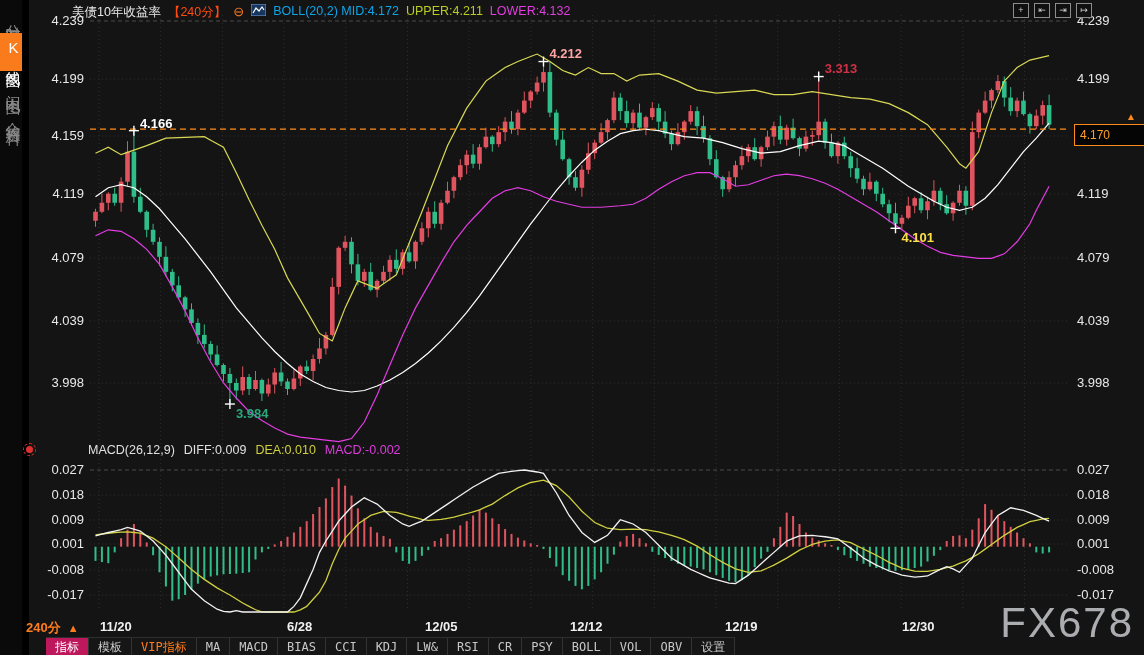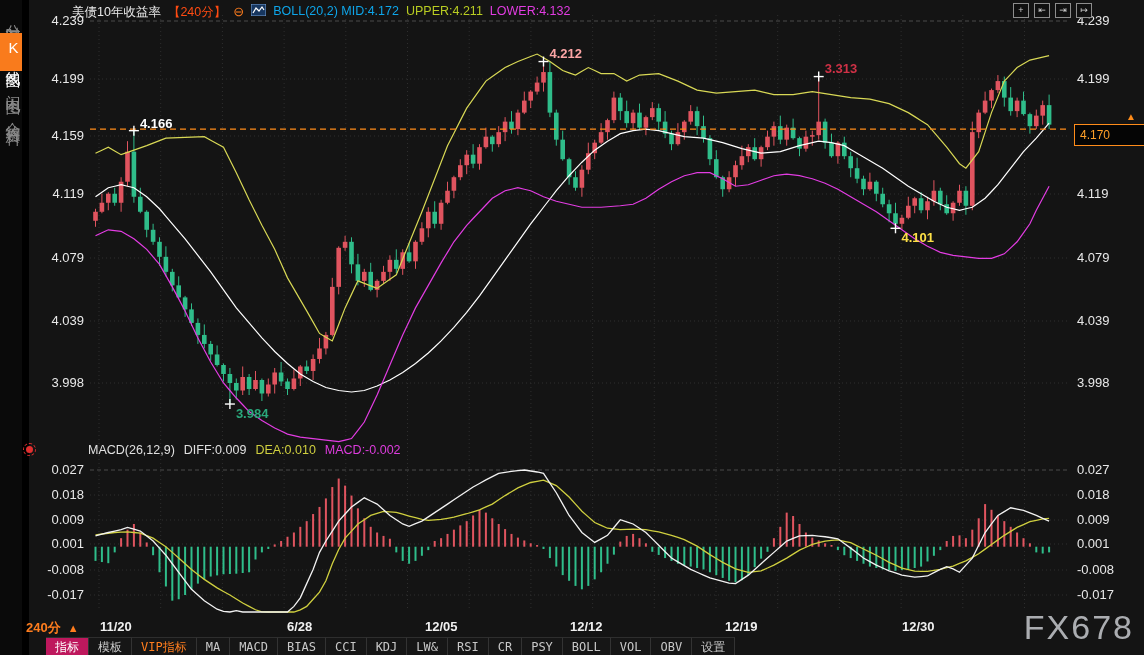--- a/index.html
+++ b/index.html
@@ -42,21 +42,21 @@
              background:#050505;color:#ffa028;font-size:12px;line-height:20px;padding-left:5px;z-index:6;}
   #price-arrow{position:absolute;left:1126px;top:111px;color:#ff8c1a;font-size:10px;z-index:6;}
   
   #toolbar{position:absolute;left:46px;top:637px;height:18px;display:flex;z-index:6;
            font-family:"DejaVu Sans Mono",monospace;}
   .tb-item{height:18px;line-height:18px;padding:0 9px;font-size:12px;color:#c8c8c8;background:#161616;
            border-right:1px solid #333;border-top:1px solid #2e2e2e;cursor:pointer;white-space:nowrap;}
   .tb-item.active{background:#be185d;color:#fff;}
   .tb-item.vip{color:#ff7d1e;}
   
-  #watermark{position:absolute;right:10px;bottom:8px;font-size:34px;color:#c0c3c7;opacity:.88;
+  #watermark{position:absolute;right:10px;bottom:8px;font-size:42px;color:#c0c3c7;opacity:.88;
              letter-spacing:2px;z-index:7;}
 </style>
 </head>
 <body>
 
 <div id="app">
 
   <aside id="sidebar">
     <div class="side-item">分时图</div>
     <div class="side-item active">K线图</div>

